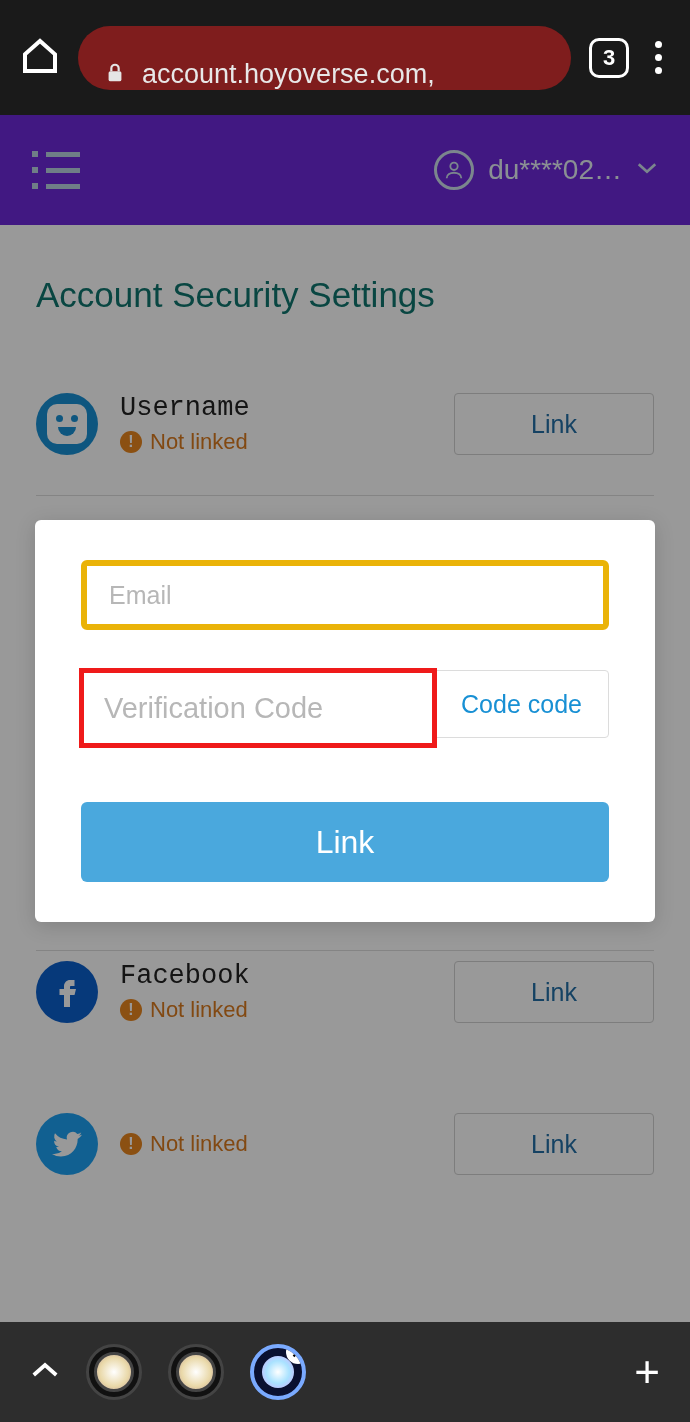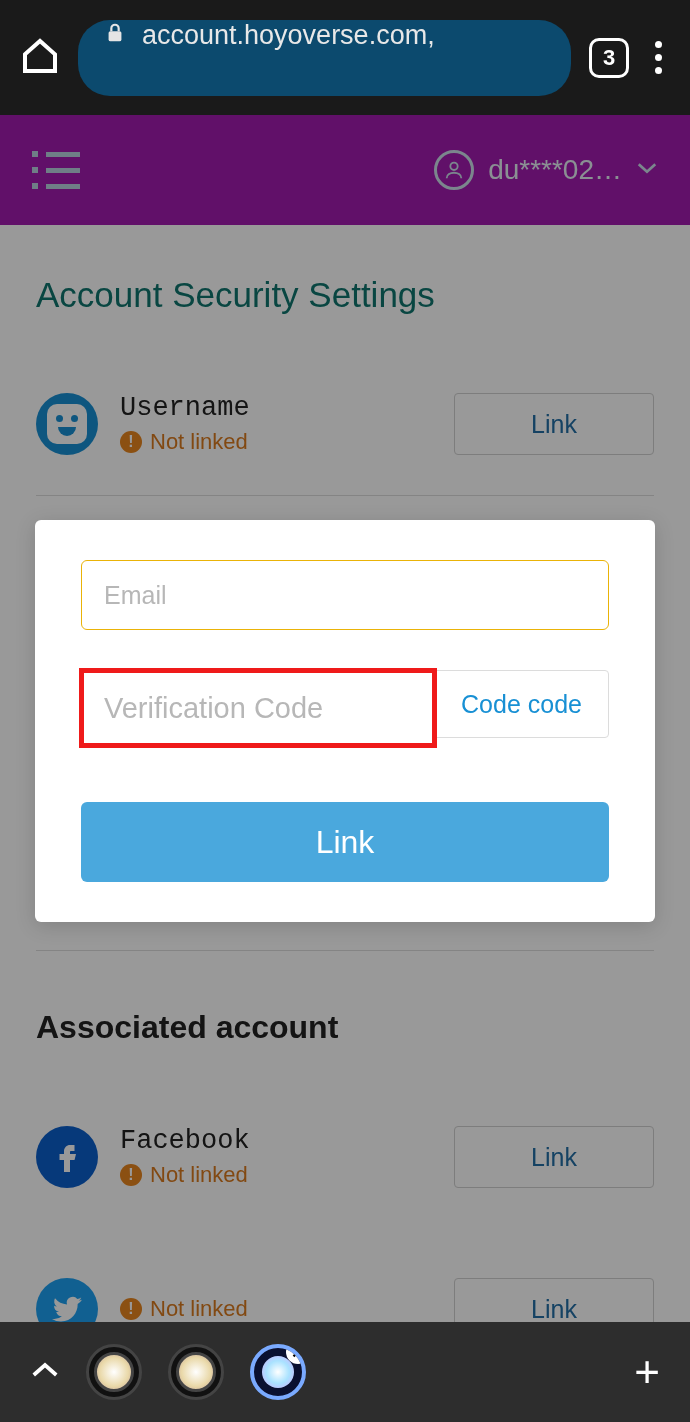--- a/index.html
+++ b/index.html
@@ -2,29 +2,29 @@
 <html><head>
 <meta charset="utf-8">
 <style>
   * { box-sizing: border-box; margin: 0; padding: 0; }
   html, body { width: 690px; height: 1422px; font-family: -apple-system, Arial, sans-serif; overflow: hidden; }
   body { display: flex; flex-direction: column; background: #f5f5f5; }
 
   
   .browser-chrome { background: #1a1a1a; height: 115px; display: flex; align-items: center; padding: 0 20px; gap: 18px; }
   .home-icon svg { width: 40px; height: 40px; }
-  .address-bar { flex: 1; background: #0c4a6e; height: 76px; border-radius: 32px; display: flex; align-items: flex-start; padding: 0 26px; gap: 16px; color: #e5e5e5; min-width: 0; }
+  .address-bar { flex: 1; background: #7f1d1d; height: 64px; border-radius: 32px; display: flex; align-items: flex-end; padding: 0 26px; gap: 16px; color: #e5e5e5; min-width: 0; }
   .lock-icon svg { width: 22px; height: 26px; flex-shrink: 0; }
   .url-text { font-size: 27px; white-space: nowrap; overflow: hidden; text-overflow: clip; color: #e8e8e8;}
   .tabs-badge { width: 40px; height: 40px; border: 3px solid #fff; border-radius: 10px; display:flex; align-items:center; justify-content:center; color:#fff; font-size:22px; font-weight:700;}
   .kebab { display:flex; flex-direction:column; gap:6px; padding:0 8px;}
   .kebab span{ width:7px;height:7px;border-radius:50%;background:#fff;}
 
   
-  .page-header { background:#a21caf; height:110px; display:flex; align-items:center; justify-content:space-between; padding:0 32px; color:#d8e7f1;}
+  .page-header { background:#6d28d9; height:110px; display:flex; align-items:center; justify-content:space-between; padding:0 32px; color:#d8e7f1;}
   .menu-btn{display:flex;flex-direction:column;gap:10px;}
   .menu-btn .row{display:flex;align-items:center;gap:8px;}
   .menu-btn .dot{width:6px;height:6px;background:#b9d2e1;}
   .menu-btn .line{width:34px;height:5px;background:#b9d2e1;}
   .user-area{display:flex;align-items:center;gap:14px;}
   .avatar-circle{width:40px;height:40px;border:3px solid #cde0ec;border-radius:50%;display:flex;align-items:center;justify-content:center;}
   .avatar-circle svg{width:22px;height:22px;}
   .username{font-size:28px;color:#e7f0f6;max-width:180px;overflow:hidden;white-space:nowrap;text-overflow:ellipsis;}
   .chevron svg{width:22px;height:14px;}
 
@@ -48,21 +48,21 @@
   .status{display:flex;align-items:center;gap:8px;color:#d97a1f;font-size:22px;}
   .status-icon{width:22px;height:22px;border-radius:50%;background:#e8851e;color:#fff;font-size:16px;font-weight:700;display:flex;align-items:center;justify-content:center;}
   .link-btn{width:200px;height:62px;border:1px solid #d0d0d0;background:#fff;color:#236fa6;font-size:25px;border-radius:4px;display:flex;align-items:center;justify-content:center;}
 
   .modal-gap{height:455px;border-bottom:1px solid #dcdcdc;}
   .section-title{font-size:32px;color:#222;margin:58px 0 70px;}
 
   
   .overlay{position:absolute;left:0;right:0;top:115px;bottom:100px;background:rgba(0,0,0,.40);pointer-events:none;}
   .modal{position:absolute;left:35px;right:35px;top:520px;background:#fff;border-radius:6px;padding:40px 46px 40px;box-shadow:0 4px 20px rgba(0,0,0,.15);}
-  .modal-input{width:100%;height:70px;border:1px solid #eab308;border-radius:6px;font-size:25px;padding:0 22px;color:#333;margin-bottom:40px;}
+  .modal-input{width:100%;height:70px;border:6px solid #eab308;border-radius:6px;font-size:25px;padding:0 22px;color:#333;margin-bottom:40px;}
   .modal-input::placeholder{color:#b7b7b7;}
   .code-row{display:flex;gap:0;margin-bottom:56px;}
   .code-input-wrap{flex:1;position:relative;}
   .code-input{width:100%;height:76px;border:1px solid #dcdcdc;border-radius:4px 0 0 4px;font-size:29px;padding:0 22px;}
   .code-input::placeholder{color:#b7b7b7;}
   .highlight-box{position:absolute;inset:-2px;border:5px solid #ef1a1a;pointer-events:none;}
   .send-code{width:175px;height:68px;border:1px solid #dcdcdc;border-left:1px solid #dcdcdc;margin-left:-1px;border-radius:0 4px 4px 0;background:#fff;color:#1890d4;font-size:25px;}
   .modal-submit{width:100%;height:80px;background:#4aa8dd;color:#fff;font-size:32px;border:none;border-radius:6px;}
 
   
@@ -148,21 +148,20 @@
           <span class="status-icon">!</span>
           <span>Not linked</span>
         </span>
       </div>
     </div>
     <button class="link-btn">Link</button>
   </div>
 
   <div class="modal-gap"></div>
 
-  <h2 class="section-title">Associated account</h2>
 
   <div class="setting-row noborder">
     <div class="setting-left">
       <div class="icon-circle fb">
         <svg viewBox="0 0 24 24">
             <path d="M14 8h3V4h-3c-2.2 0-4 1.8-4 4v2H7v4h3v8h4v-8h3l1-4h-4V8.5c0-.3.2-.5.5-.5z"></path>
           </svg>
       </div>
       <div class="setting-text">
         <span class="setting-label">Facebook</span>

